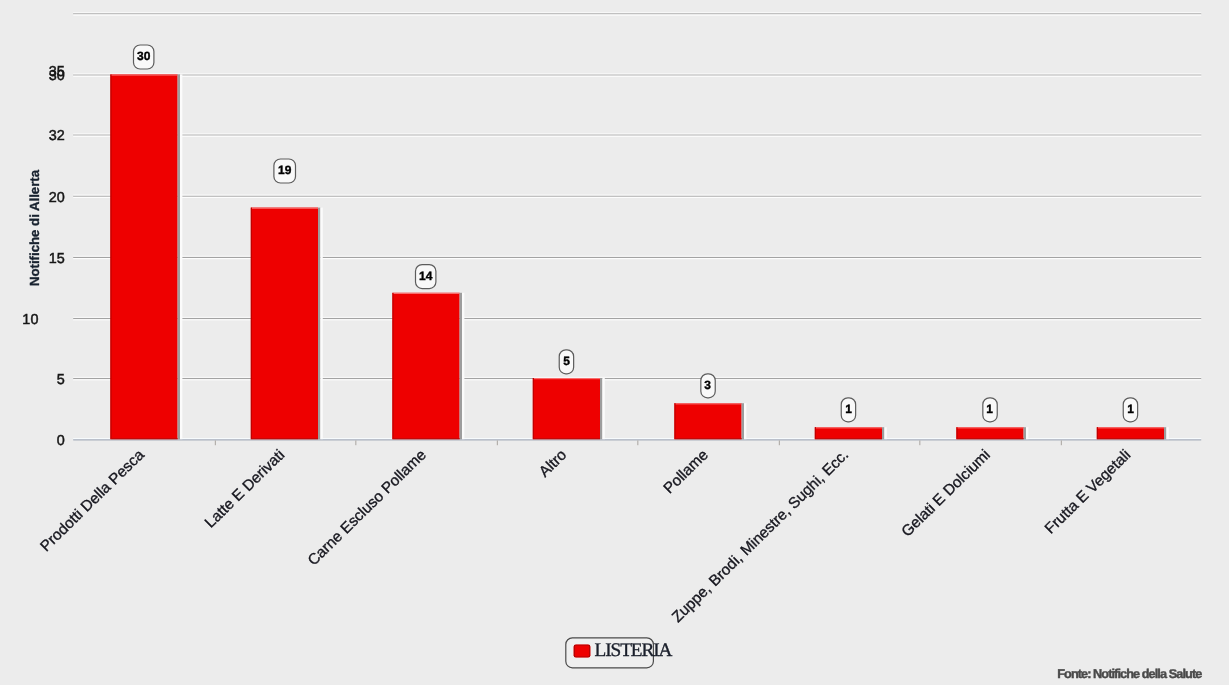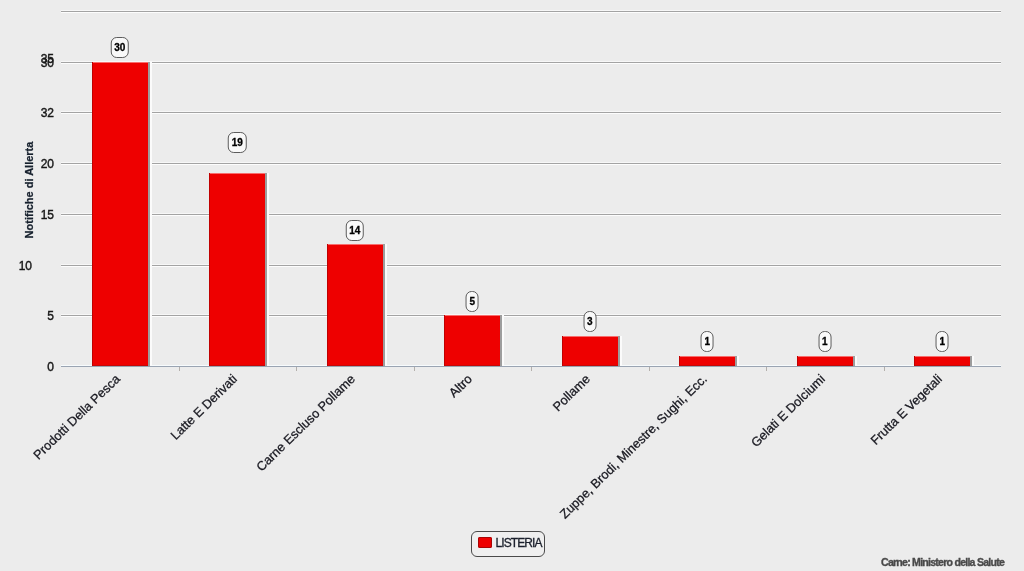--- a/index.html
+++ b/index.html
@@ -164,22 +164,22 @@
     width: 14px;
     height: 11px;
     background: #ee0000;
     border-radius: 2px;
     box-shadow: inset 0 0 0 1px #a80505;
   }
   .legend .ltext {
     position: absolute;
     left: 23.5px;
     top: 5px;
-    font-family: Liberation Sans, sans-serif;
-    font-size: 12px;
+    font-family: Liberation Serif, serif;
+    font-size: 16px;
     line-height: 12px;
     letter-spacing: -0.9px;
     color: #1a1f2b;
     -webkit-text-stroke: 0.3px #1a1f2b;
   }
   .source {
     position: absolute;
     font-family: "Liberation Sans", sans-serif;
     font-size: 10.6px;
     font-weight: bold;
@@ -281,14 +281,14 @@
     <div class="dlabel" style="left: 942.25px; transform: translateX(-50%); top: 331.157px;">1</div>
   </div>
 
   <div class="ytitle" id="ytitle" style="left: -19.5px; top: 184px;">Notifiche di Allerta</div>
 
   <div class="legend" id="legend" style="left: 471px; top: 531px;">
     <span class="swatch"></span>
     <span class="ltext">LISTERIA</span>
   </div>
 
-  <div class="source" id="source" style="left: 881px; top: 556px;">Carne: Ministero della Salute</div>
+  <div class="source" id="source" style="left: 881px; top: 556px;">Fonte: Notifiche della Salute</div>
 </div>
 
 </body></html>

